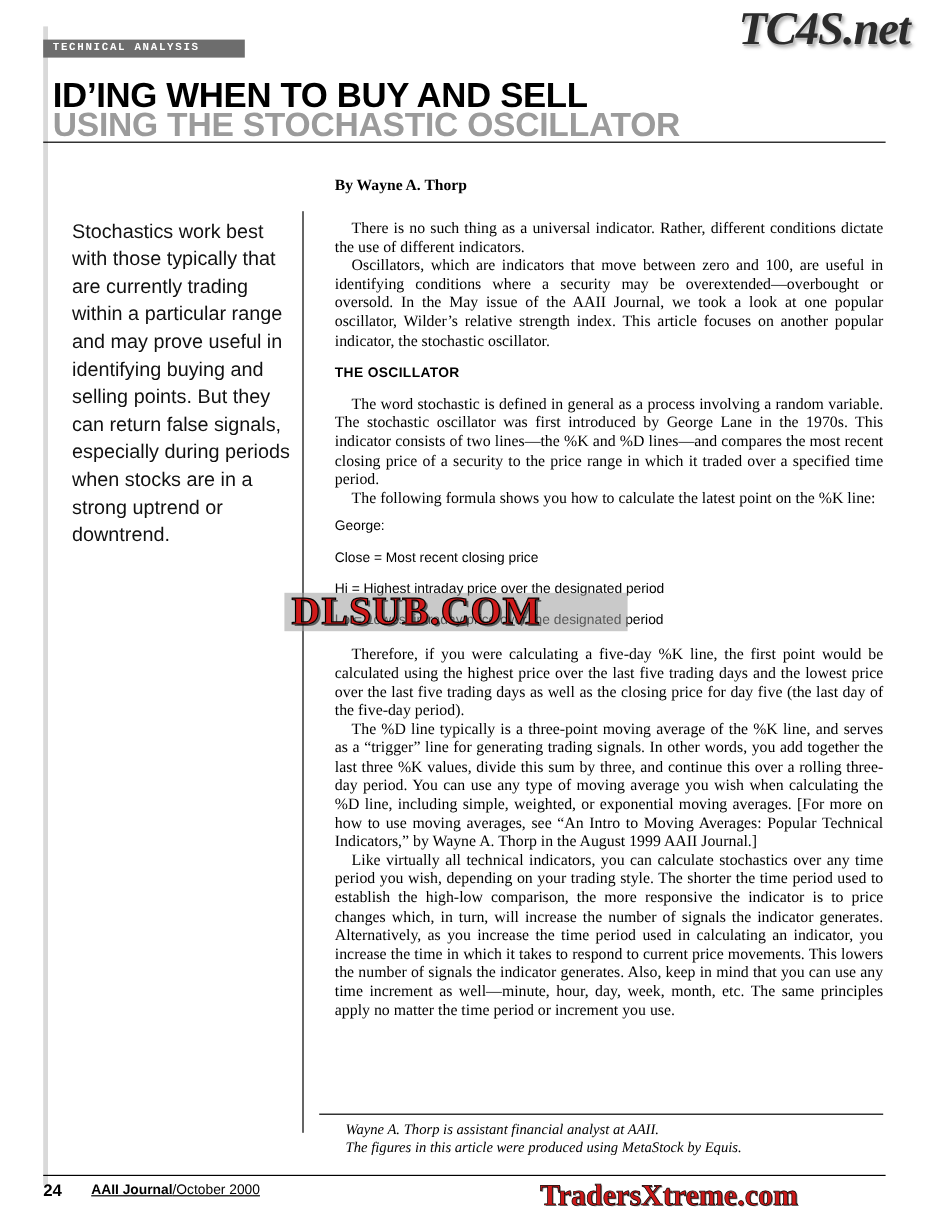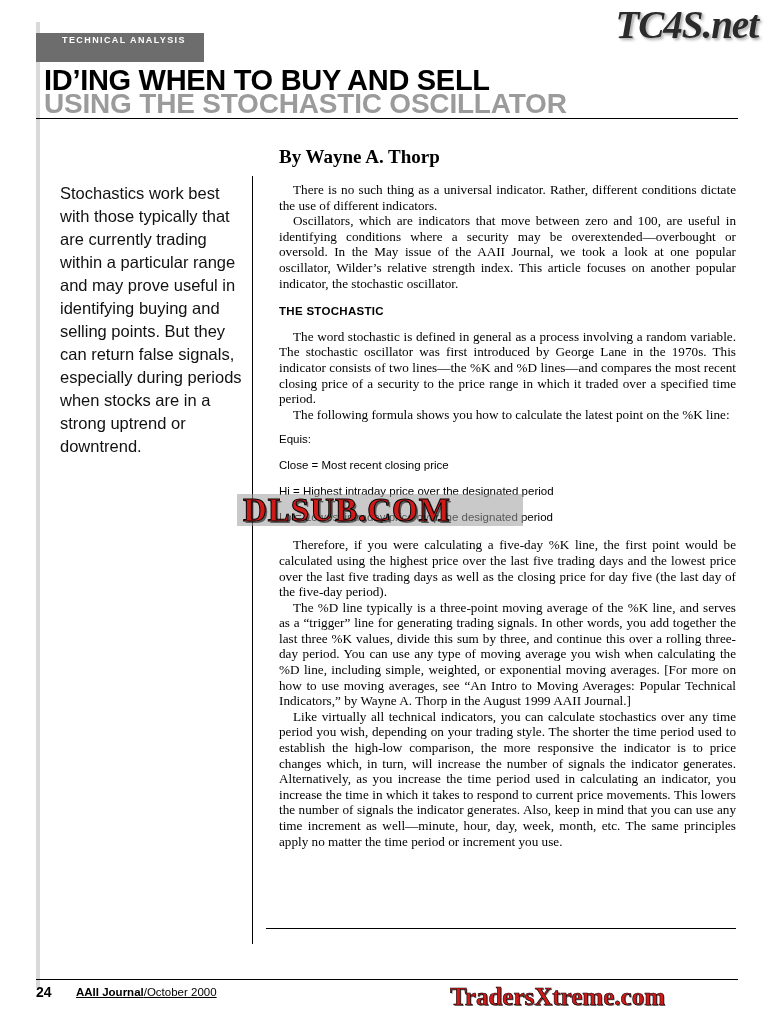--- a/index.html
+++ b/index.html
@@ -72,31 +72,30 @@
     z-index: 40;
     white-space: nowrap;
   }
 
   
   .kicker {
     position: absolute;
     left: 36px;
     top: 33px;
     width: 168px;
-    height: 29px;
+    height: 15px;
     background: #6d6d6d;
     color: #ffffff;
-    font-family: Liberation Sans, sans-serif;
+    font-family: Liberation Mono, monospace;
     font-size: 9px;
     letter-spacing: 1.4px;
     font-weight: bold;
     line-height: 15px;
     padding-left: 8px;
     box-sizing: border-box;
-    text-align: center;
   }
   .title-1 {
     position: absolute;
     left: 44px;
     top: 64px;
     font-family: "Liberation Sans", sans-serif;
     font-weight: bold;
     font-size: 29px;
     letter-spacing: -0.3px;
     color: #000;
@@ -139,21 +138,21 @@
     height: 768px;
     background: #000;
   }
 
   
   .byline {
     position: absolute;
     left: 279px;
     top: 146px;
     font-family: "Liberation Serif", serif;
-    font-size: 19px;
+    font-size: 13px;
     font-weight: bold;
     color: #000;
   }
 
   
   .pullquote {
     position: absolute;
     left: 60px;
     top: 182px;
     width: 186px;
@@ -269,34 +268,38 @@
 
   <div class="byline">By Wayne A. Thorp</div>
 
   <div class="pullquote">Stochastics work best with those typically that are currently trading within a particular range and may prove useful in identifying buying and selling points. But they can return false signals, especially during periods when stocks are in a strong uptrend or downtrend.</div>
 
   <div class="vrule-col"></div>
 
   <div class="bodycol">
     <p>There is no such thing as a universal indicator. Rather, different conditions dictate the use of different indicators.</p>
     <p>Oscillators, which are indicators that move between zero and 100, are useful in identifying conditions where a security may be overextended—overbought or oversold. In the May issue of the AAII Journal, we took a look at one popular oscillator, Wilder’s relative strength index. This article focuses on another popular indicator, the stochastic oscillator.</p>
-    <div class="subhead">THE STOCHASTIC</div>
+    <div class="subhead">THE OSCILLATOR</div>
     <p>The word stochastic is defined in general as a process involving a random variable. The stochastic oscillator was first introduced by George Lane in the 1970s. This indicator consists of two lines—the %K and %D lines—and compares the most recent closing price of a security to the price range in which it traded over a specified time period.</p>
     <p>The following formula shows you how to calculate the latest point on the %K line:</p>
-    <div class="formula-where">Equis:</div>
+    <div class="formula-where">George:</div>
     <div class="formula-where">Close = Most recent closing price</div>
     <div class="formula-where">Hi = Highest intraday price over the designated period</div>
     <div class="formula-where">Lo = Lowest intraday price over the designated period</div>
     <div class="gap"></div>
     <p>Therefore, if you were calculating a five-day %K line, the first point would be calculated using the highest price over the last five trading days and the lowest price over the last five trading days as well as the closing price for day five (the last day of the five-day period).</p>
     <p>The %D line typically is a three-point moving average of the %K line, and serves as a “trigger” line for generating trading signals. In other words, you add together the last three %K values, divide this sum by three, and continue this over a rolling three-day period. You can use any type of moving average you wish when calculating the %D line, including simple, weighted, or exponential moving averages. [For more on how to use moving averages, see “An Intro to Moving Averages: Popular Technical Indicators,” by Wayne A. Thorp in the August 1999 AAII Journal.]</p>
     <p>Like virtually all technical indicators, you can calculate stochastics over any time period you wish, depending on your trading style. The shorter the time period used to establish the high-low comparison, the more responsive the indicator is to price changes which, in turn, will increase the number of signals the indicator generates. Alternatively, as you increase the time period used in calculating an indicator, you increase the time in which it takes to respond to current price movements. This lowers the number of signals the indicator generates. Also, keep in mind that you can use any time increment as well—minute, hour, day, week, month, etc. The same principles apply no matter the time period or increment you use.</p>
   </div>
 
   <div class="fn-rule"></div>
+  <div class="footnote">
+    <div>Wayne A. Thorp is assistant financial analyst at AAII.</div>
+    <div>The figures in this article were produced using MetaStock by Equis.</div>
+  </div>
 
   <div class="foot-rule"></div>
   <div class="pagenum">24</div>
   <div class="footer-journal">
     <span>AAII Journal</span><span class="light">/October 2000</span>
   </div>
 
   <div class="wm-tc4s">TC4S.net</div>
   <div class="wm-dlsub">
     <span class="bg"></span>

